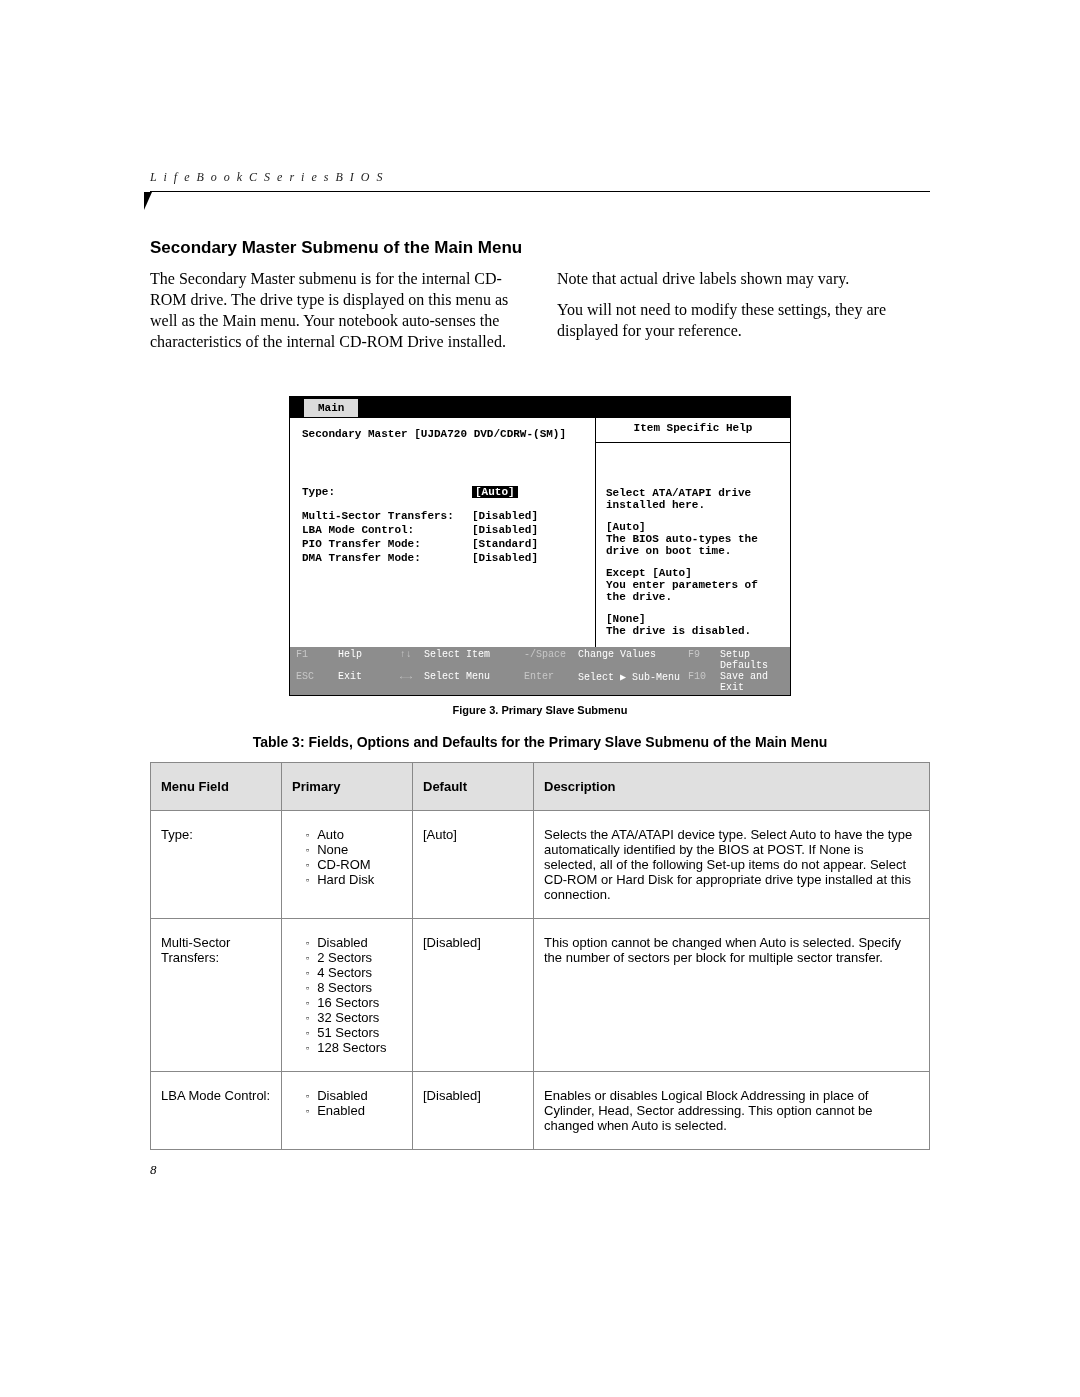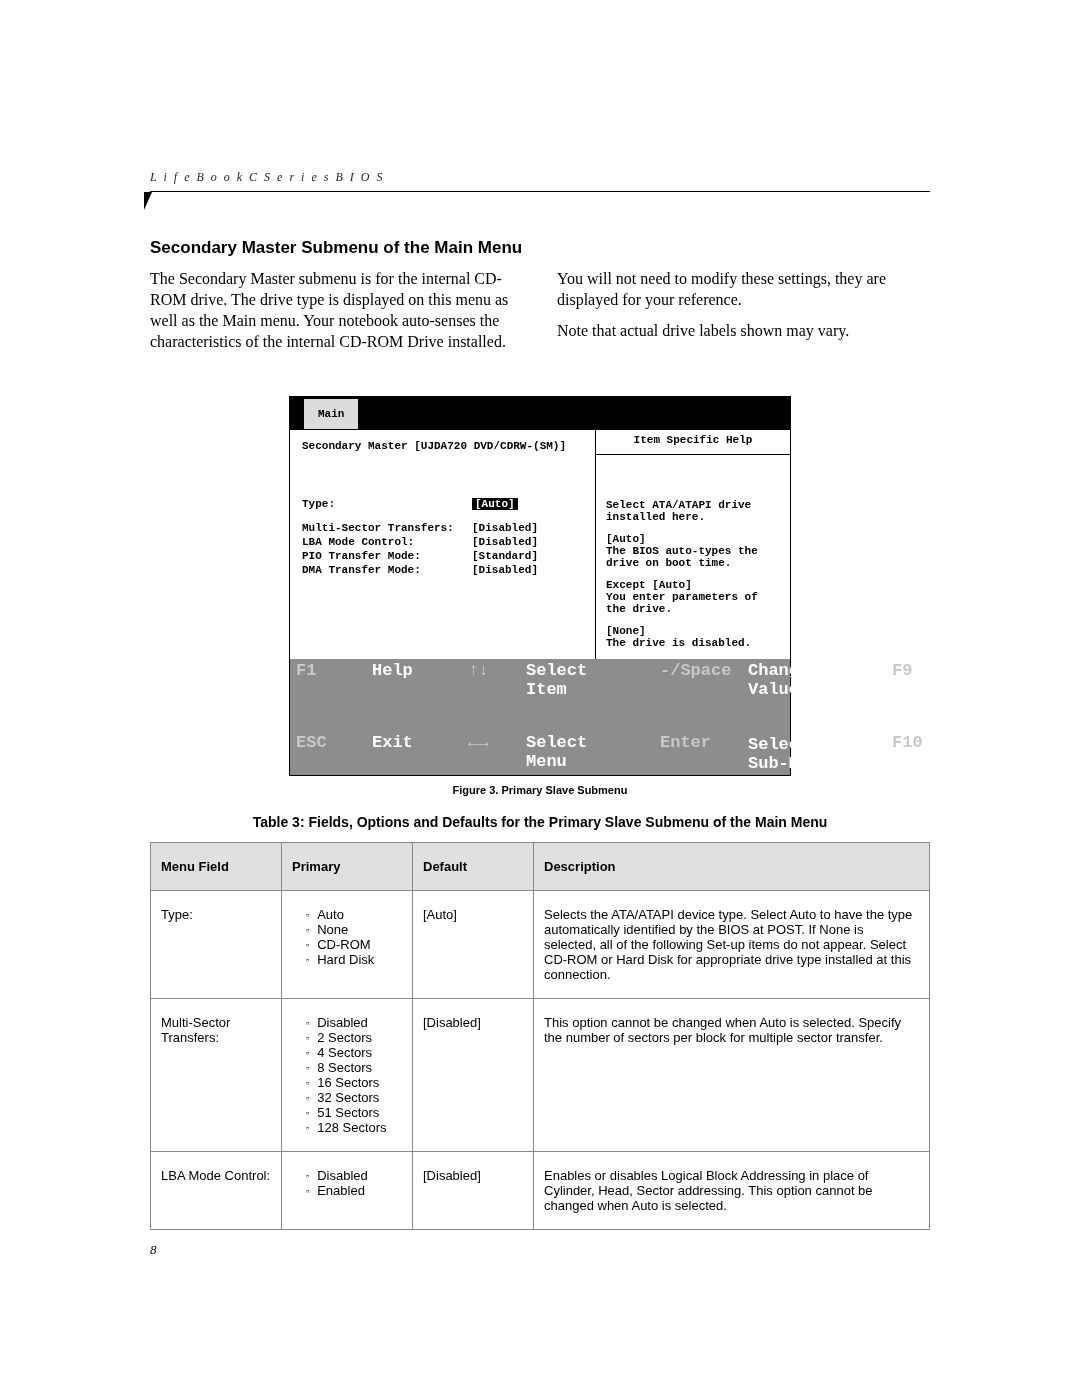--- a/index.html
+++ b/index.html
@@ -66,21 +66,21 @@
     text-align: center;
     padding: 2px 0 0 0;
   }
   .bios-tabs {
     background: #000;
     padding: 2px 6px 0 14px;
   }
   .bios-tab {
     display: inline-block;
     background: #dcdcdc;
-    padding: 9px 14px;
+    padding: 3px 14px;
     font-weight: bold;
     color: #000;
   }
   .bios-body {
     display: flex;
     border-top: 1px solid #000;
   }
   .bios-left {
     flex: 1;
     border-right: 1px solid #000;
@@ -105,27 +105,26 @@
   }
   .bios-field-label { width: 170px; }
   .bios-highlight {
     background: #000;
     color: #fff;
     padding: 0 3px;
   }
   .bios-footer {
     background: #8d8d8d;
     color: #fff;
-    font-weight: bold;
+    font-weight: normal;
     padding: 2px 6px;
     display: grid;
     grid-template-columns: 42px 62px 24px 100px 54px 110px 32px auto;
     row-gap: 0px;
-    font-size: 17px;
-    gap: 34px;
+    font-size: 10px;
   }
   .bios-footer .k { color: #c8c8c8; }
 
   .figure-caption {
     font-family: Arial, Helvetica, sans-serif;
     font-weight: bold;
     font-size: 11px;
     text-align: center;
     margin: 8px 0 18px 0;
   }
@@ -178,22 +177,22 @@
   <div class="running-header">L i f e B o o k   C   S e r i e s   B I O S</div>
   <div class="header-flag"></div>
 
   <div class="section-title">Secondary Master Submenu of the Main Menu</div>
 
   <div class="two-col">
     <div>
       <p>The Secondary Master submenu is for the internal CD-ROM drive. The drive type is displayed on this menu as well as the Main menu. Your notebook auto-senses the characteristics of the internal CD-ROM Drive installed.</p>
     </div>
     <div>
+      <p>Note that actual drive labels shown may vary.</p>
       <p>You will not need to modify these settings, they are displayed for your reference.</p>
-      <p>Note that actual drive labels shown may vary.</p>
     </div>
   </div>
 
   <div class="bios-box">
     <div class="bios-tabs">
       <span class="bios-tab">Main</span>
     </div>
     <div class="bios-body">
       <div class="bios-left">
         <div style="margin-bottom:46px;">Secondary Master [UJDA720 DVD/CDRW-(SM)]</div>

